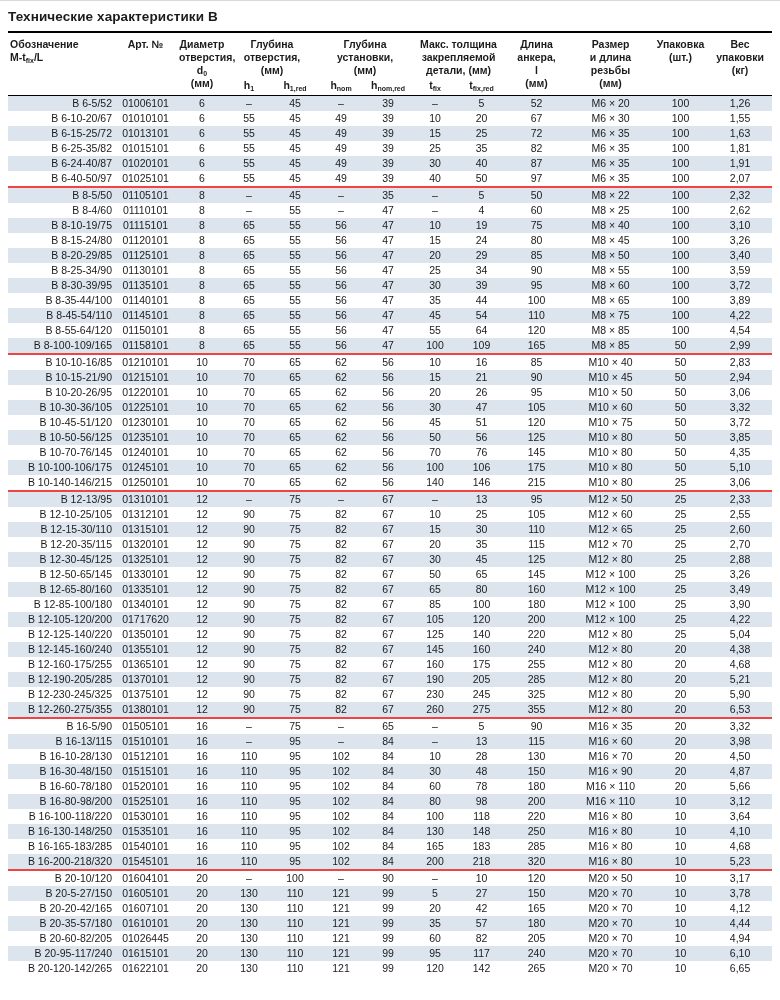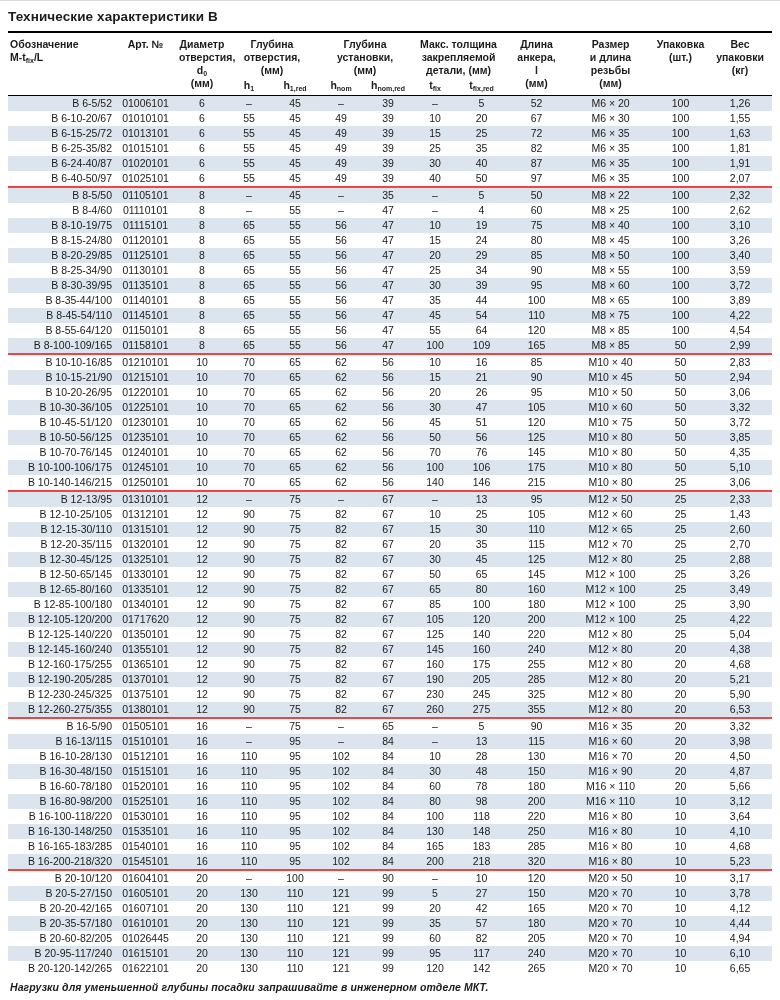--- a/index.html
+++ b/index.html
@@ -589,21 +589,21 @@
           <td>12</td>
           <td>90</td>
           <td>75</td>
           <td>82</td>
           <td>67</td>
           <td>10</td>
           <td>25</td>
           <td>105</td>
           <td>M12 × 60</td>
           <td>25</td>
-          <td>1,43</td>
+          <td>2,55</td>
         </tr>
         <tr>
           <td class="left">B 12-15-30/110</td>
           <td>01315101</td>
           <td>12</td>
           <td>90</td>
           <td>75</td>
           <td>82</td>
           <td>67</td>
           <td>15</td>
@@ -1044,15 +1044,14 @@
           <td>120</td>
           <td>142</td>
           <td>265</td>
           <td>M20 × 70</td>
           <td>10</td>
           <td>6,65</td>
         </tr>
       </tbody>
   </table>
 
-  <div class="footnote">Нагрузки для уменьшенной глубины посадки запрашивайте в инженерном отделе МКТ.</div>
 
 </div>
 
 </body></html>

